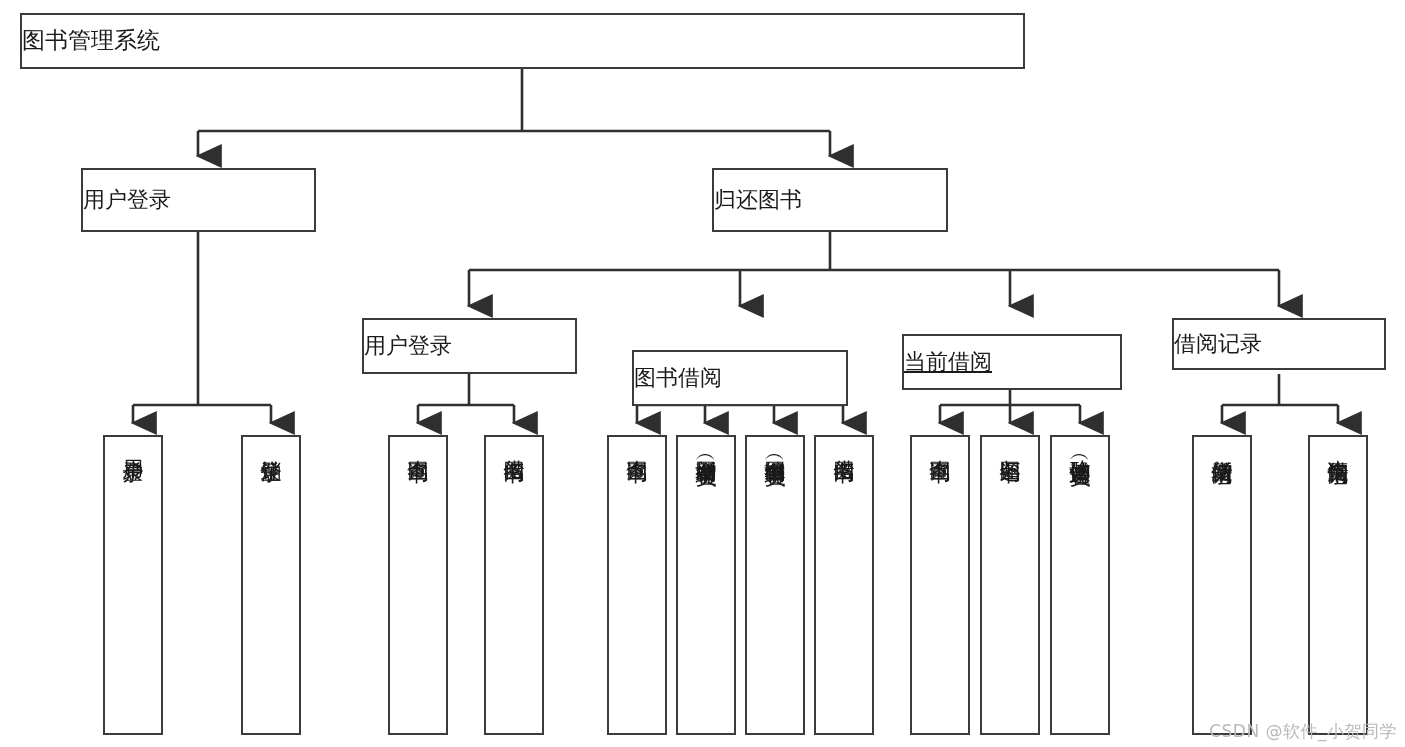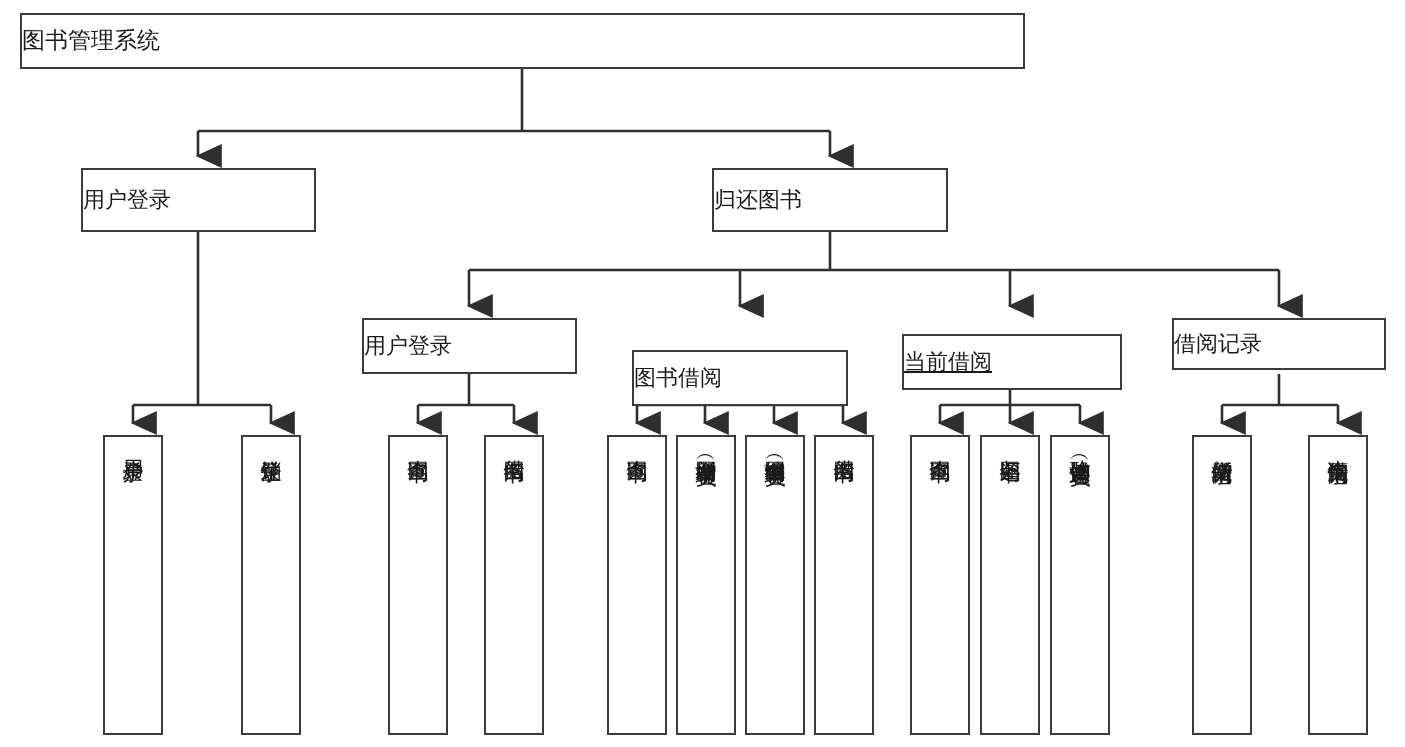--- a/index.html
+++ b/index.html
@@ -211,14 +211,15 @@
   </div>
 
   <div class="node leaf" style="left:1192px; top:435px; width:60px; height:300px;">
     <span class="label">新增借阅记录</span>
   </div>
 
   <div class="node leaf" style="left:1308px; top:435px; width:60px; height:300px;">
     <span class="label">查询借阅记录</span>
   </div>
 
+  <div id="watermark">CSDN @软件_小贺同学</div>
 
 </div>
 
 </body></html>

